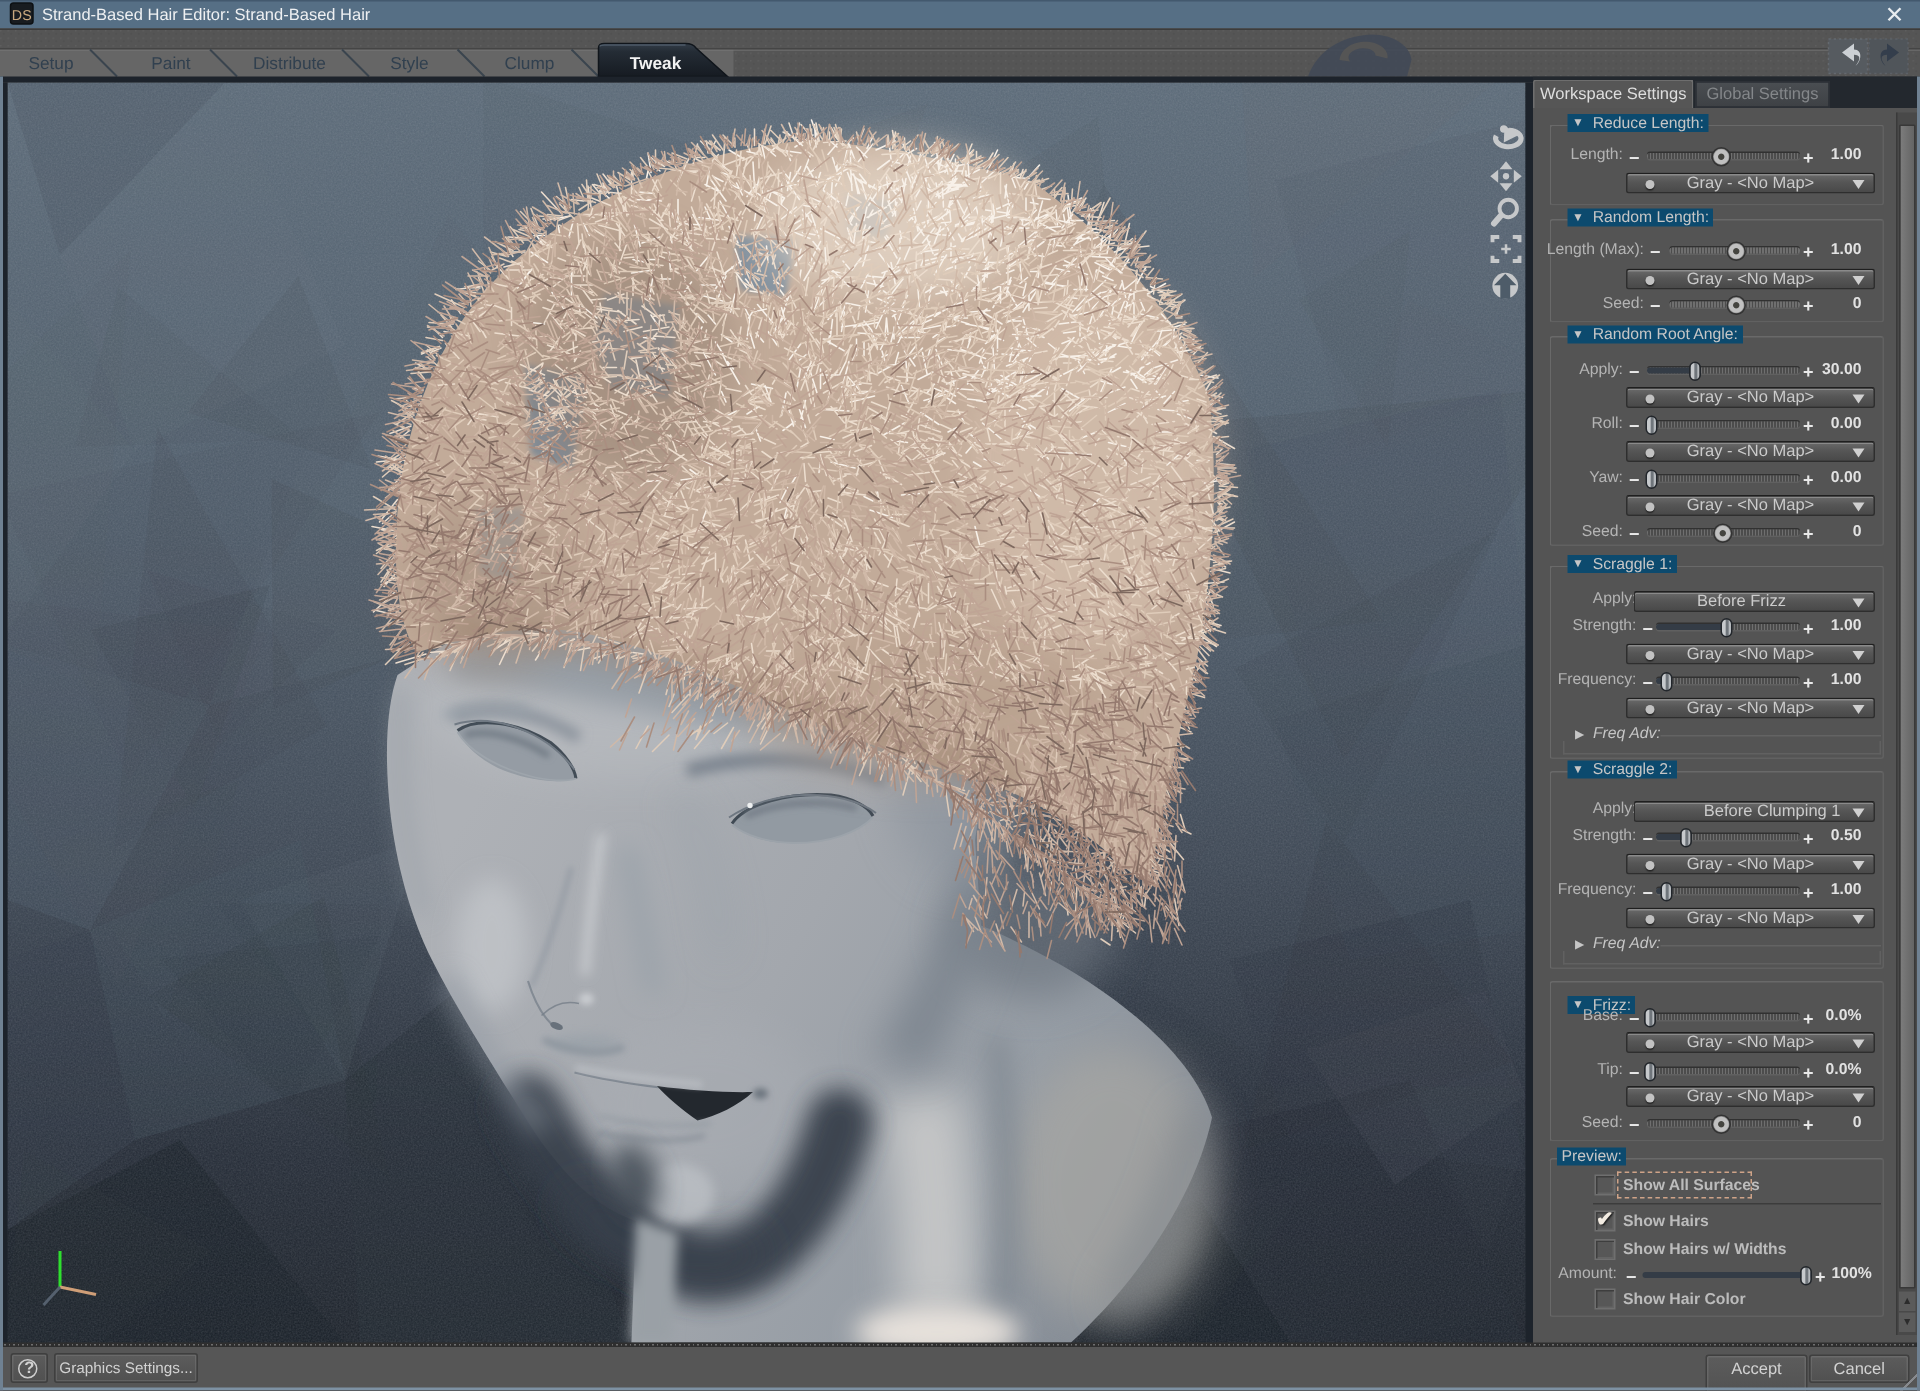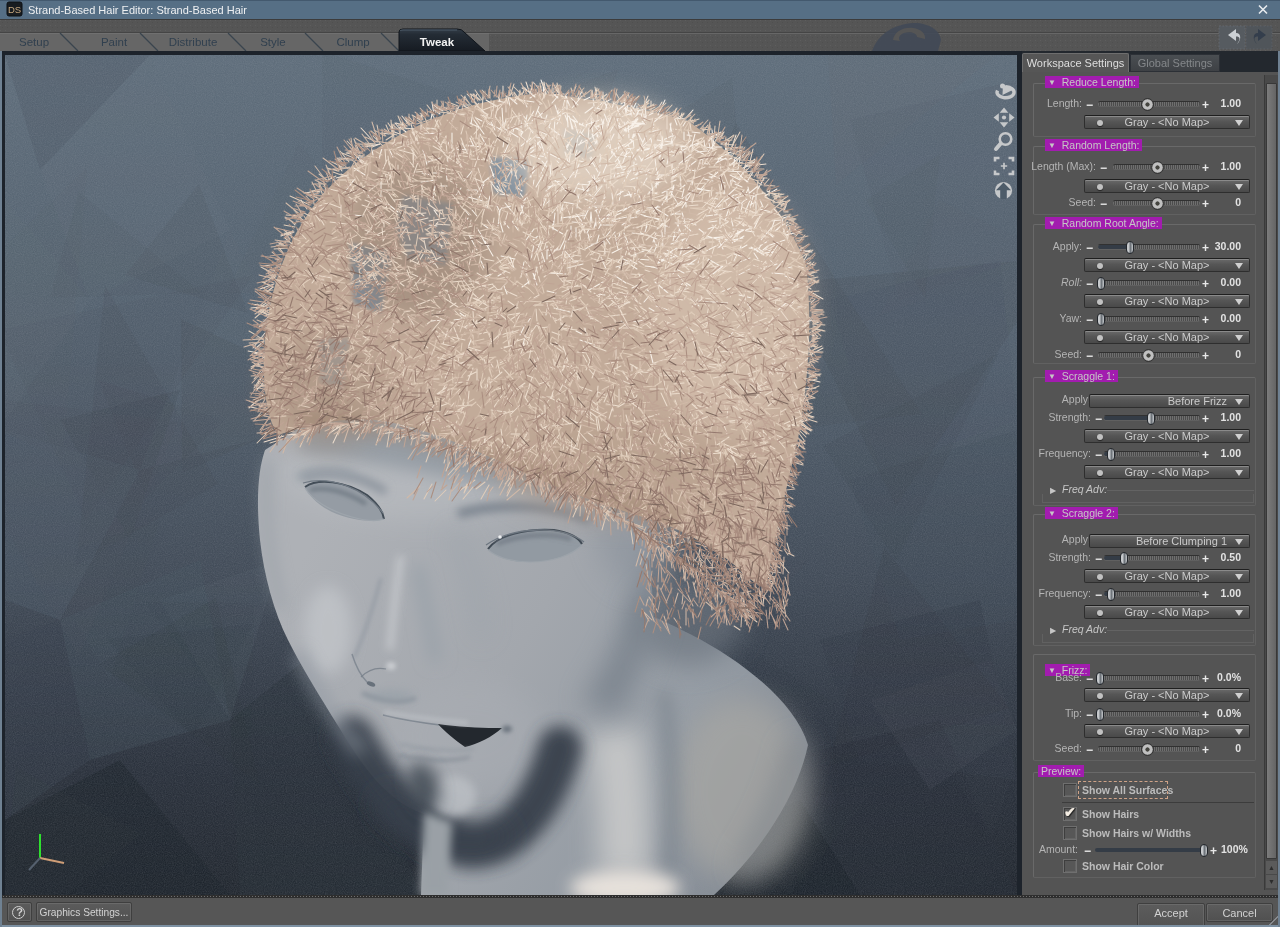--- a/index.html
+++ b/index.html
@@ -1,20 +1,20 @@
 <!DOCTYPE html>
 <html><head><meta charset="utf-8"><style>
 *{margin:0;padding:0;box-sizing:border-box;border:0 solid transparent;}
 html,body{width:1280px;height:927px;overflow:hidden;background:#565656;
  font-family:"Liberation Sans",sans-serif;}
 #win{position:relative;width:1280px;height:927px;background:#565656;}
 .abs{position:absolute;}
 #panel{position:absolute;left:1022px;top:51px;width:256px;height:845px;background:#545454;font-size:10.5px;color:#b6b6b6;}
 .grp{position:absolute;left:11px;width:223px;border:1px solid #6b6b6b;border-color:#696969 #616161 #616161 #696969;border-radius:2px;}
-.grplab{position:absolute;background:#a21caf;padding:0 3px;color:#c6c6c6;white-space:nowrap;}
+.grplab{position:absolute;background:#0c4a6e;padding:0 3px;color:#c6c6c6;white-space:nowrap;}
 .lab{position:absolute;text-align:right;color:#b4b4b4;white-space:nowrap;}
 .val{position:absolute;font-weight:bold;color:#e2e2e2;text-align:right;}
 .pm{position:absolute;color:#e8e8e8;font-weight:bold;font-size:12px;line-height:10px;}
 .track{position:absolute;height:4px;border-radius:2px;
  background:repeating-linear-gradient(90deg,#6f6f6f 0 1px,#4c4c4c 1px 2px);
  box-shadow:0 1px 0 rgba(120,120,120,.35),0 -1px 0 rgba(20,20,20,.55);}
 .fill{position:absolute;height:4px;border-radius:2px;background:#343c46;}
 .cthumb{position:absolute;width:13px;height:13px;border-radius:50%;
  background:radial-gradient(circle at 50% 50%,#44443f 0 1.8px,#c0c0c0 2.4px 4.6px,#848484 5.4px);
  border:1px solid #333333;}
@@ -321,21 +321,21 @@
       <div class="track" style="left:76px;top:194px;width:102px;"></div>
       <div class="fill" style="left:76px;top:194px;width:32px;"></div>
       <div class="pthumb" style="left:104px;top:190px;"></div>
       <div class="pm" style="left:180px;top:192px;">+</div>
       <div class="val" style="left:185px;top:189px;width:34px;">30.00</div>
       <div class="dd" style="top:207px;">
         <div class="dot"></div>
         <div class="txt">Gray - &lt;No Map&gt;</div>
         <div class="arr"></div>
       </div>
-      <div class="lab" style="left:-42px;top:225px;width:102px;font-style:italic;">Roll:</div>
+      <div class="lab" style="left:-42px;top:225px;width:102px;">Roll:</div>
       <div class="pm" style="left:64px;top:228px;">−</div>
       <div class="track" style="left:76px;top:230px;width:102px;"></div>
       <div class="pthumb" style="left:75px;top:226px;"></div>
       <div class="pm" style="left:180px;top:228px;">+</div>
       <div class="val" style="left:185px;top:225px;width:34px;">0.00</div>
       <div class="dd" style="top:243px;">
         <div class="dot"></div>
         <div class="txt">Gray - &lt;No Map&gt;</div>
         <div class="arr"></div>
       </div>
@@ -353,21 +353,21 @@
       <div class="lab" style="left:-42px;top:297px;width:102px;">Seed:</div>
       <div class="pm" style="left:64px;top:300px;">−</div>
       <div class="track" style="left:76px;top:302px;width:102px;"></div>
       <div class="cthumb" style="left:120px;top:298px;"></div>
       <div class="pm" style="left:180px;top:300px;">+</div>
       <div class="val" style="left:185px;top:297px;width:34px;">0</div>
       <div class="grp" style="top:326px;height:129px;"></div>
       <div class="grplab" style="left:23px;top:319px;"><span style="font-size:8px;vertical-align:1px;">▼</span>&nbsp; Scraggle 1:</div>
       <div class="lab" style="left:-33px;top:342px;width:102px;">Apply:</div>
       <div class="dd" style="top:343px;left:67px;width:161px;">
-        <div class="txt" style="text-align:right;left:5px;">Before Frizz</div>
+        <div class="txt" style="text-align:center;left:5px;">Before Frizz</div>
         <div class="arr"></div>
       </div>
       <div class="lab" style="left:-33px;top:360px;width:102px;">Strength:</div>
       <div class="pm" style="left:73px;top:363px;">−</div>
       <div class="track" style="left:82px;top:365px;width:96px;"></div>
       <div class="fill" style="left:82px;top:365px;width:47px;"></div>
       <div class="pthumb" style="left:125px;top:361px;"></div>
       <div class="pm" style="left:180px;top:363px;">+</div>
       <div class="val" style="left:185px;top:360px;width:34px;">1.00</div>
       <div class="dd" style="top:378px;">

